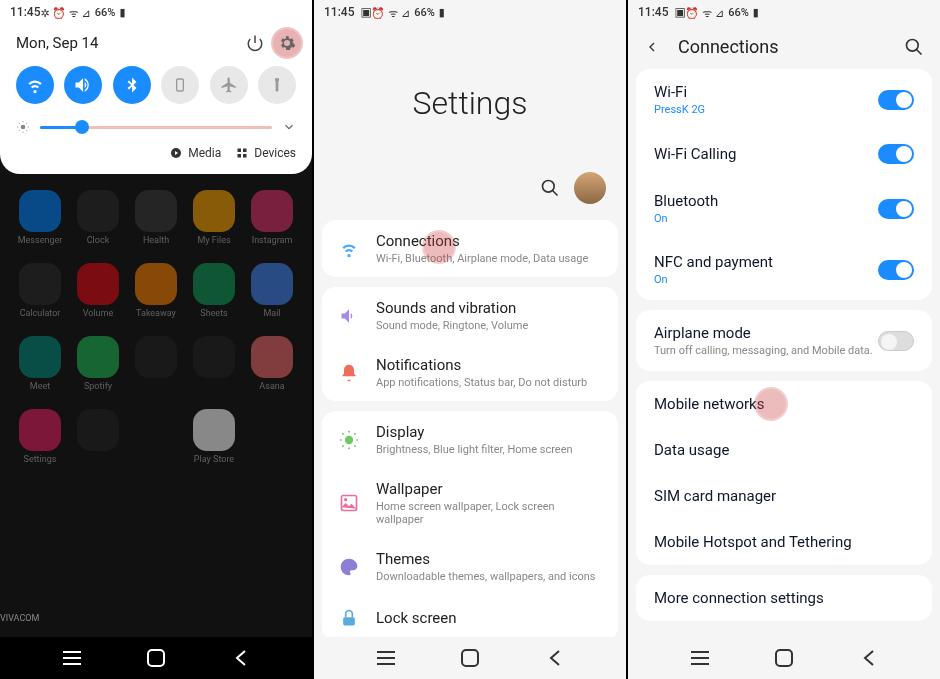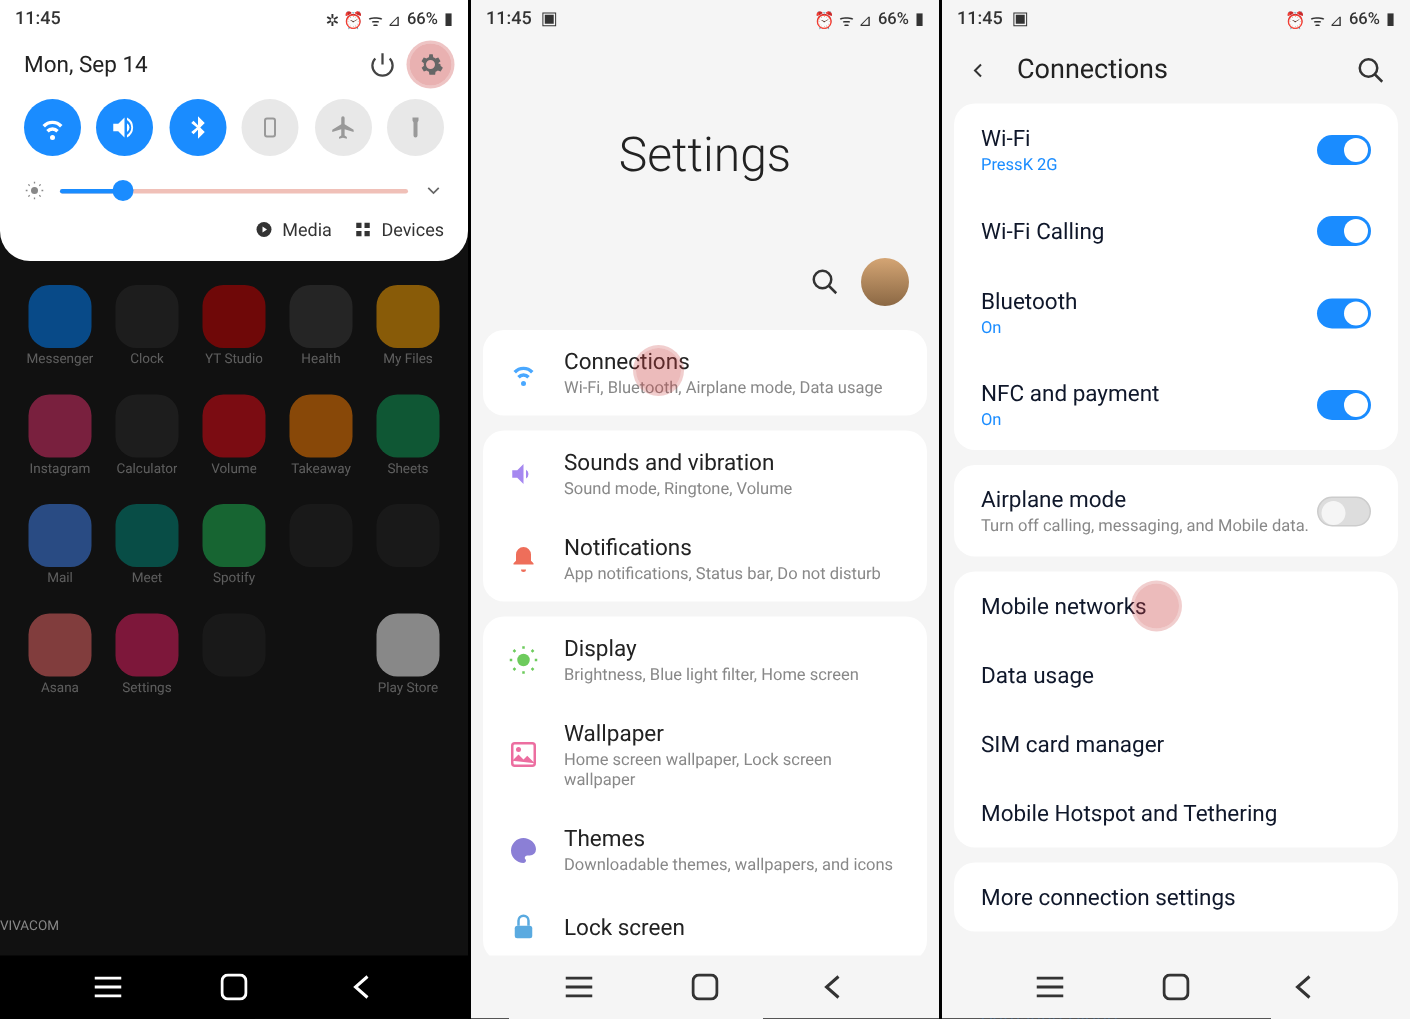--- a/index.html
+++ b/index.html
@@ -15,21 +15,20 @@
       flex: 1;
       background: #f5f5f5;
       position: relative;
       overflow: hidden;
     }
     .panel1 { background: #111; }
     
     
     .status-bar {
       display: flex;
-      justify-content: space-between;
       align-items: center;
       padding: 4px 10px;
       font-size: 12px;
       font-weight: 500;
       height: 24px;
     }
     .panel1 .status-bar { background: #fff; color: #333; }
     .panel2 .status-bar, .panel3 .status-bar { background: #f5f5f5; color: #333; }
     .status-left { display: flex; gap: 6px; align-items: center; }
     .status-right { display: flex; gap: 4px; align-items: center; font-size: 11px; }
@@ -369,24 +368,20 @@
   <div class="home-grid" id="home-grid">
       <div class="app-icon">
         <div class="ico" style="background:#0084ff"></div>
         <div class="lbl">Messenger</div>
       </div>
       <div class="app-icon">
         <div class="ico" style="background:#2a2a2a"></div>
         <div class="lbl">Clock</div>
       </div>
       <div class="app-icon">
-        <div class="ico" style="background:#cc0000"></div>
-        <div class="lbl">YT Studio</div>
-      </div>
-      <div class="app-icon">
         <div class="ico" style="background:#3a3a3a"></div>
         <div class="lbl">Health</div>
       </div>
       <div class="app-icon">
         <div class="ico" style="background:#ffa500"></div>
         <div class="lbl">My Files</div>
       </div>
       <div class="app-icon">
         <div class="ico" style="background:#e1306c"></div>
         <div class="lbl">Instagram</div>

